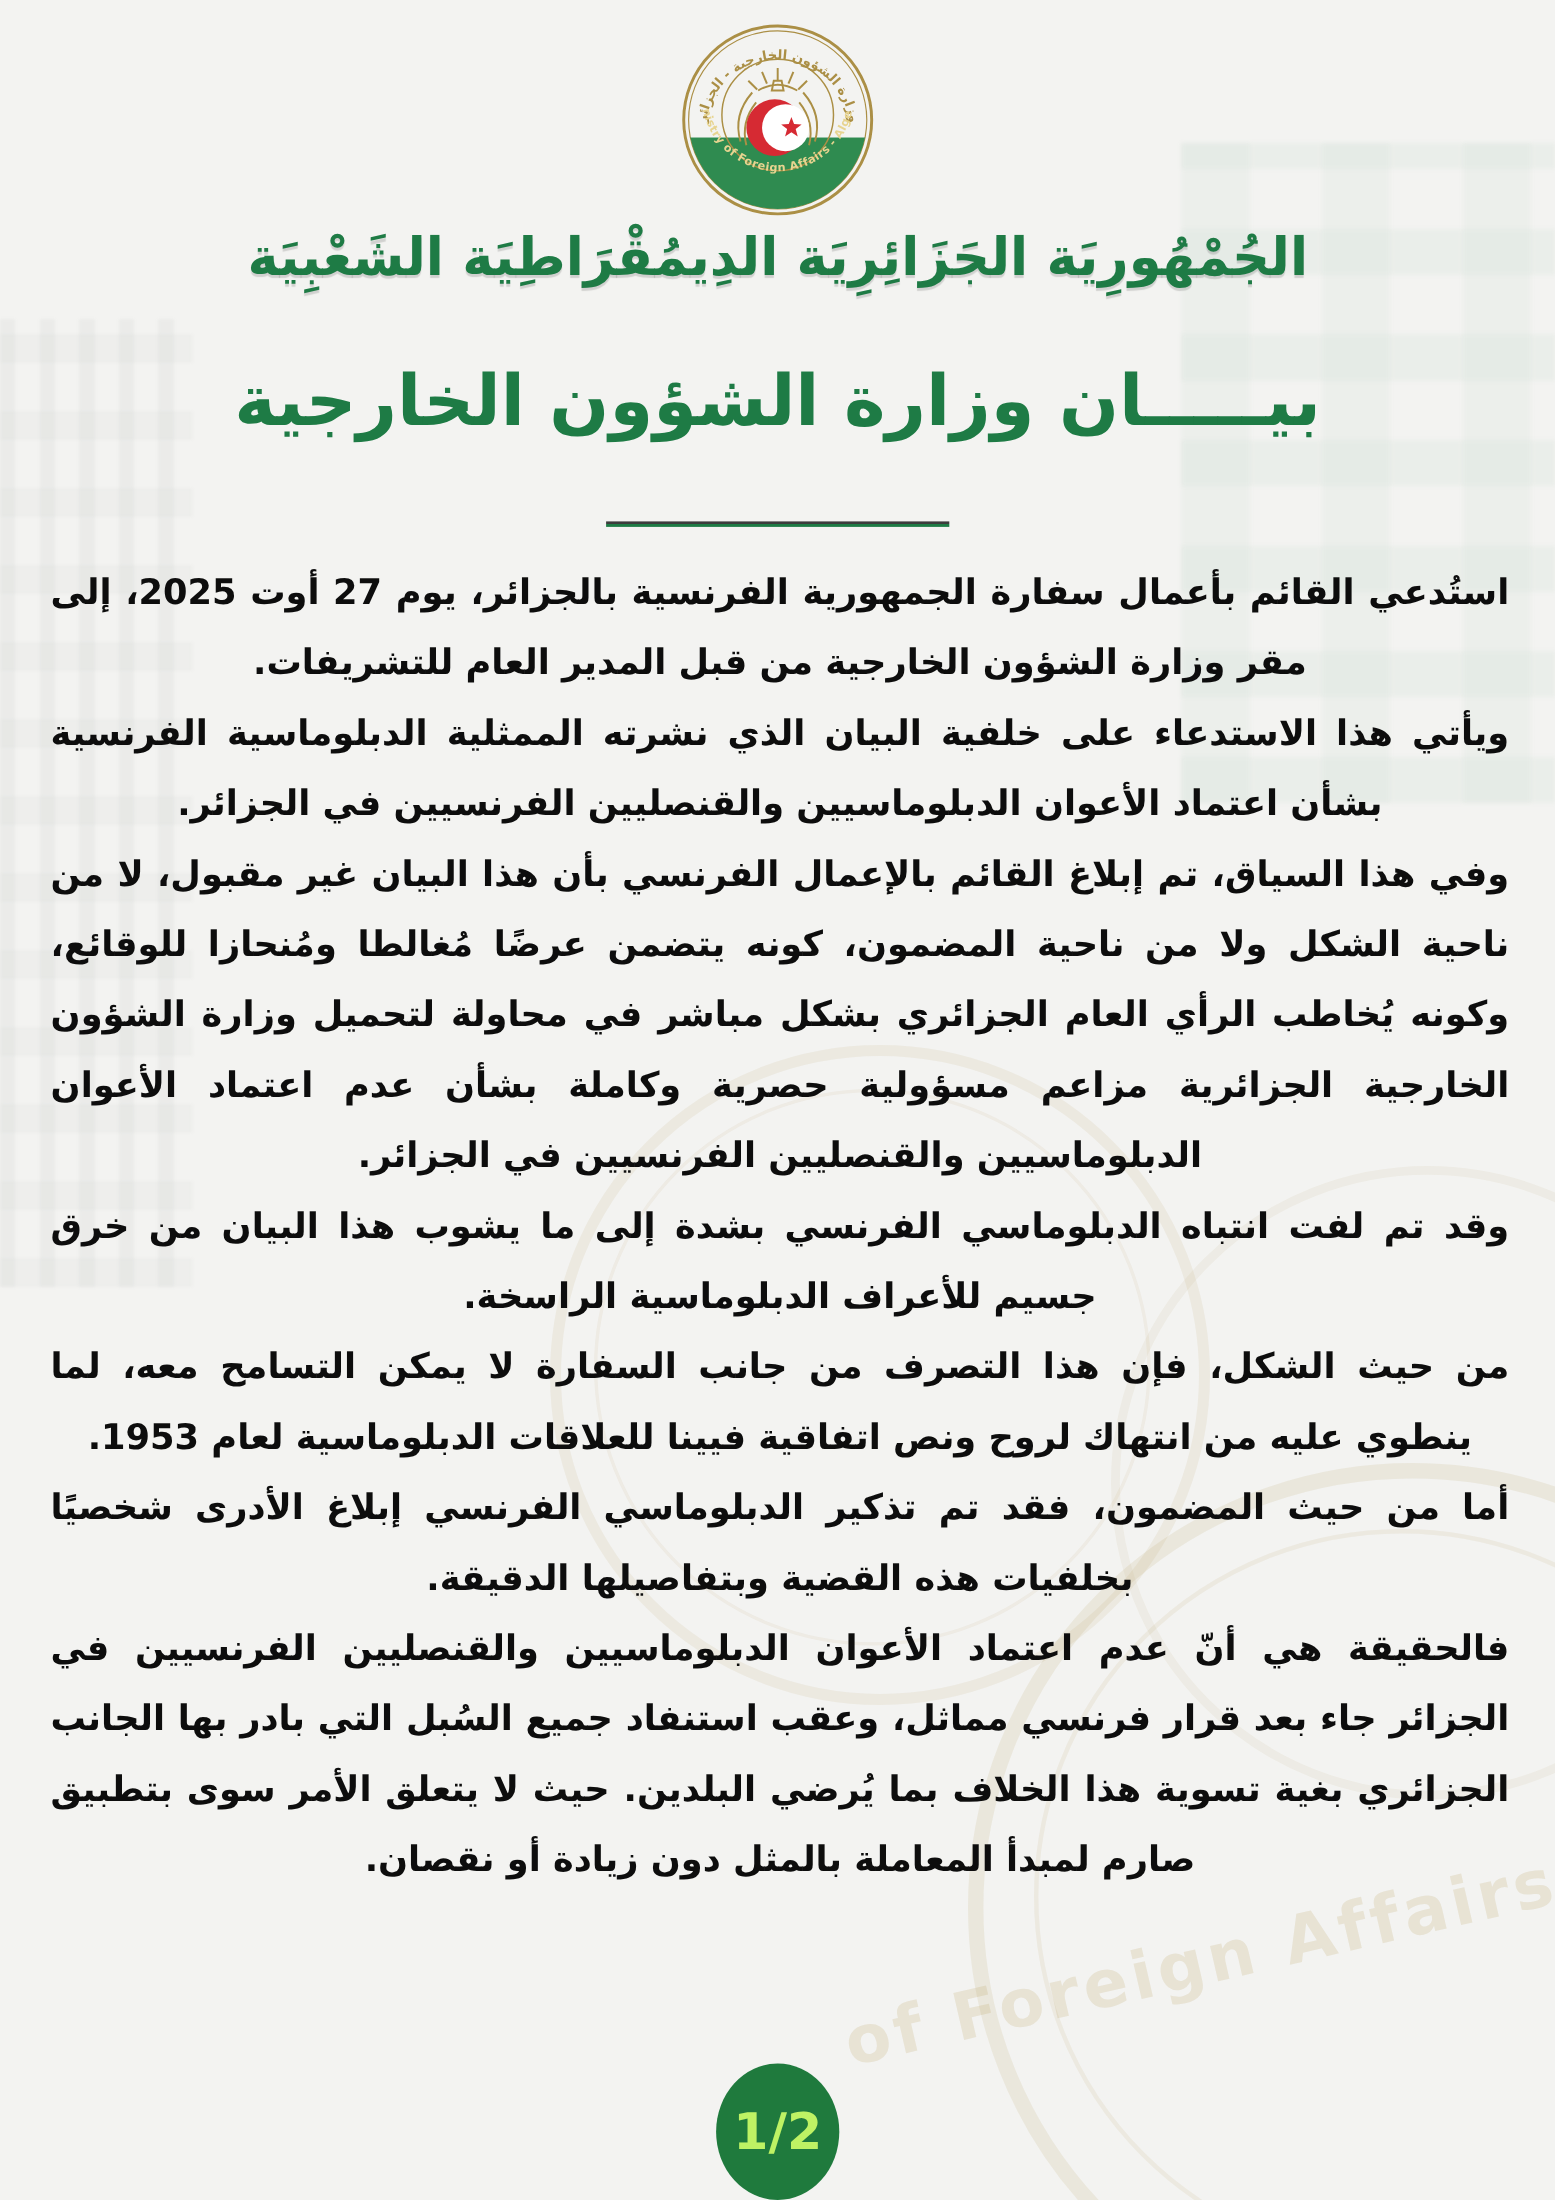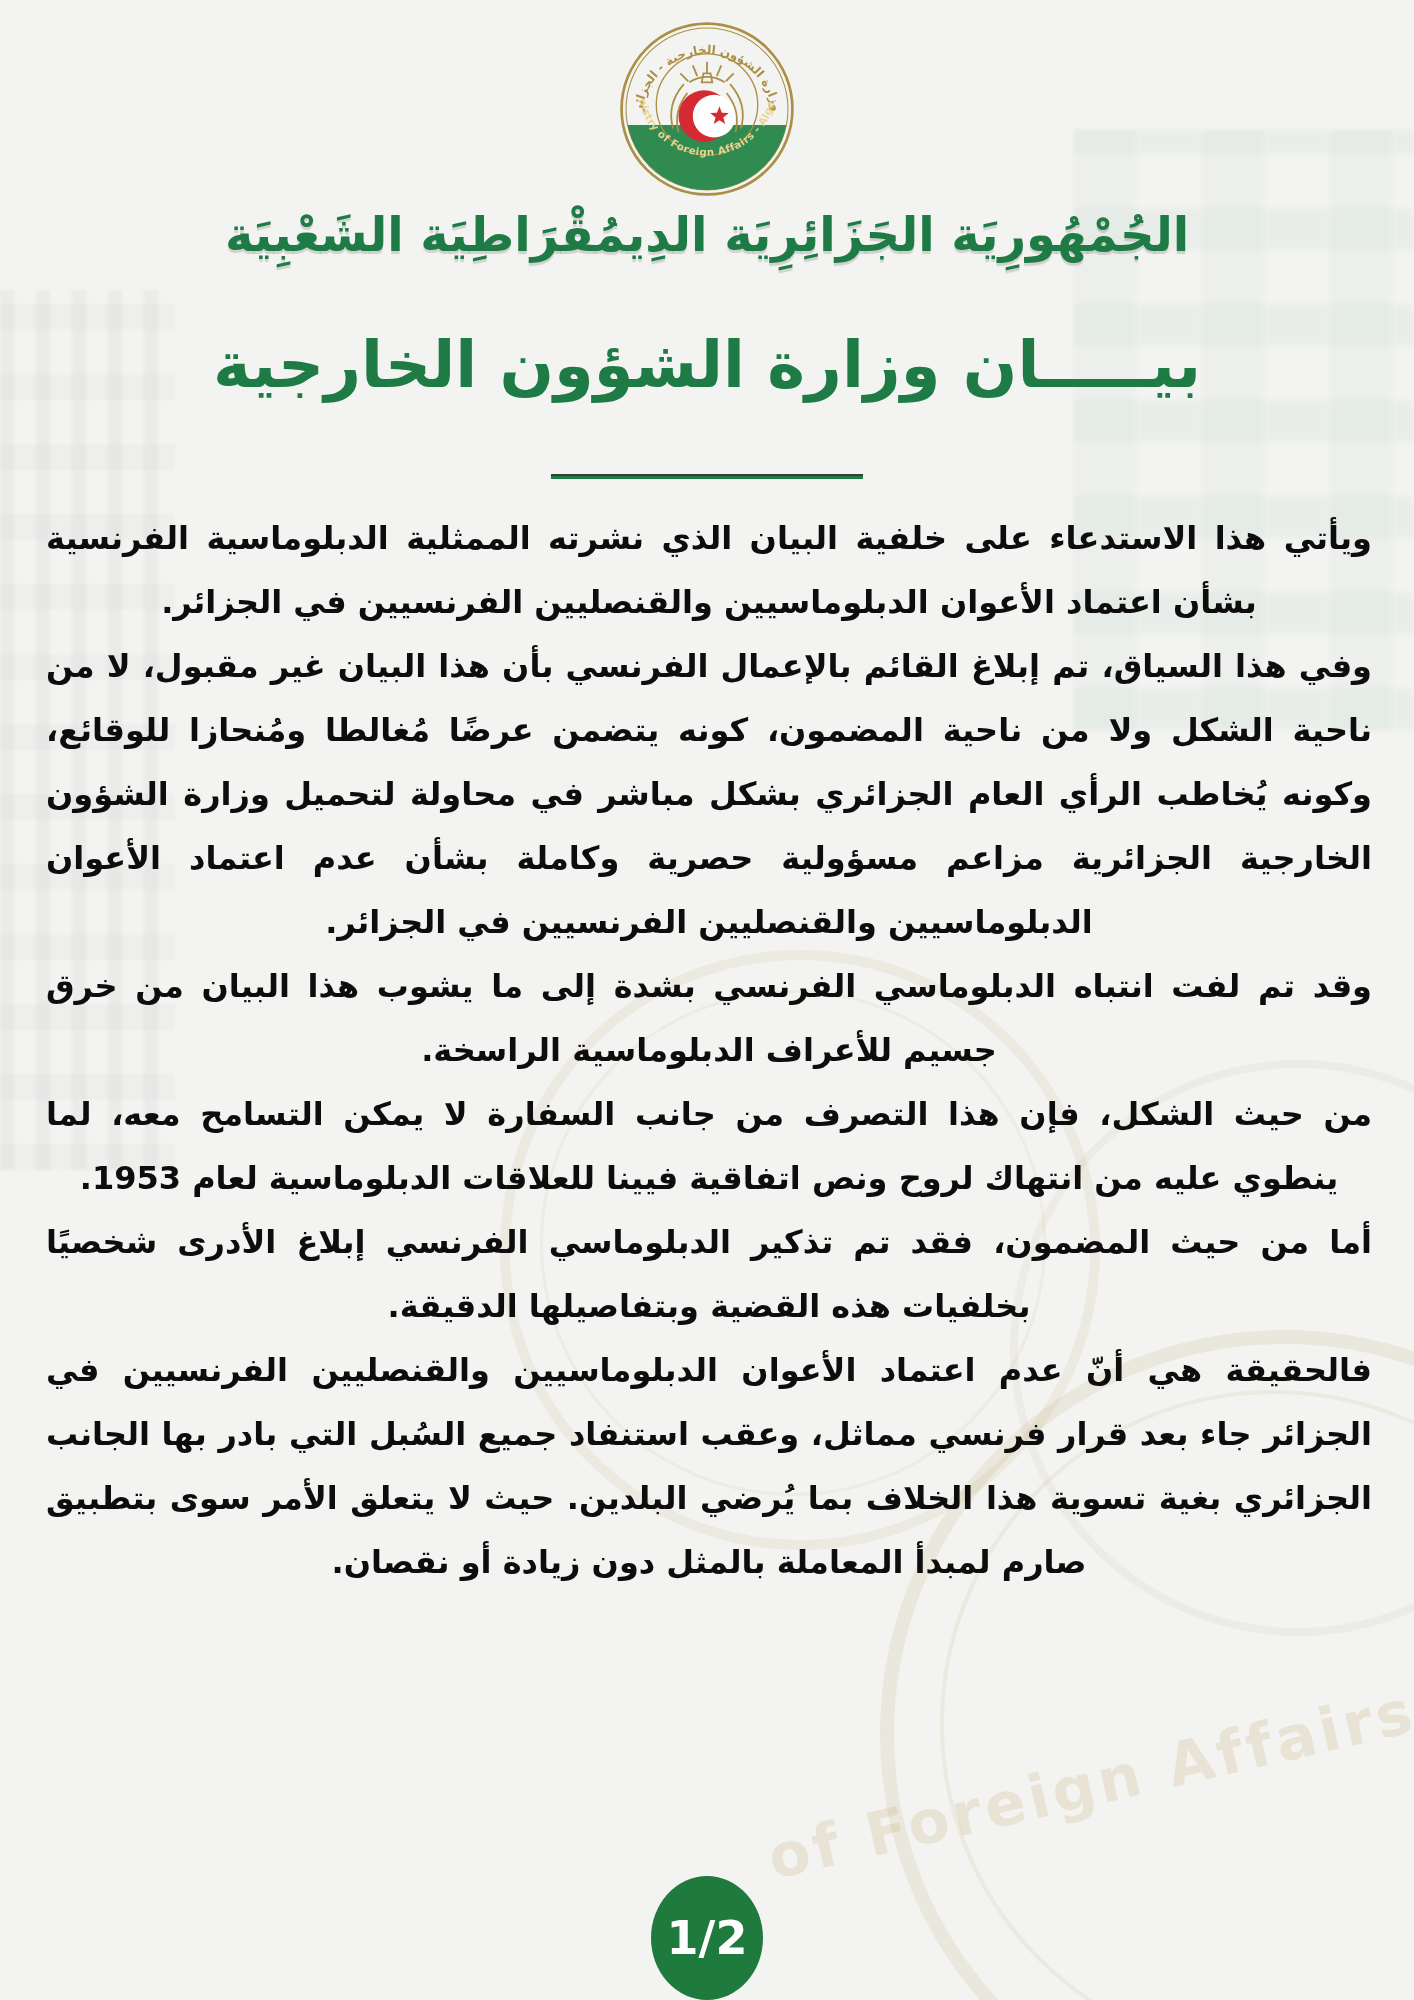--- a/index.html
+++ b/index.html
@@ -62,21 +62,21 @@
   .body-text p{
     margin:0;font-size:32px;line-height:64px;font-weight:bold;
     text-align:justify;text-align-last:center;-moz-text-align-last:center;
   }
   
   .badge{
     position:absolute;top:1876px;left:50%;transform:translateX(-50%);
     width:112px;height:124px;border-radius:50%;
     background:var(--green-badge,#1f7a3d);
     display:flex;align-items:center;justify-content:center;
-    color:#ffffff;font-size:46px;font-weight:bold;direction:ltr;
+    color:#bef264;font-size:46px;font-weight:bold;direction:ltr;
   }
 </style>
 </head>
 <body>
 
 <div class="page">
 
   <div class="wm wm-building"></div>
   <div class="wm wm-blocks"></div>
   <div class="wm wm-ring wm-ring1"></div>
@@ -124,20 +124,21 @@
     <text class="arc-en" text-anchor="middle">
       <textPath href="#arcBot" startOffset="50%">Ministry of Foreign Affairs - Algeria</textPath>
     </text>
   </svg>
 
   <div class="republic">الجُمْهُورِيَة الجَزَائِرِيَة الدِيمُقْرَاطِيَة الشَعْبِيَة</div>
   <div class="title">بيـــــان وزارة الشؤون الخارجية</div>
   <div class="divider"></div>
 
   <div class="body-text">
+    <p>استُدعي القائم بأعمال سفارة الجمهورية الفرنسية بالجزائر، يوم 27 أوت 2025، إلى مقر وزارة الشؤون الخارجية من قبل المدير العام للتشريفات.</p>
     <p>ويأتي هذا الاستدعاء على خلفية البيان الذي نشرته الممثلية الدبلوماسية الفرنسية بشأن اعتماد الأعوان الدبلوماسيين والقنصليين الفرنسيين في الجزائر.</p>
     <p>وفي هذا السياق، تم إبلاغ القائم بالإعمال الفرنسي بأن هذا البيان غير مقبول، لا من ناحية الشكل ولا من ناحية المضمون، كونه يتضمن عرضًا مُغالطا ومُنحازا للوقائع، وكونه يُخاطب الرأي العام الجزائري بشكل مباشر في محاولة لتحميل وزارة الشؤون الخارجية الجزائرية مزاعم مسؤولية حصرية وكاملة بشأن عدم اعتماد الأعوان الدبلوماسيين والقنصليين الفرنسيين في الجزائر.</p>
     <p>وقد تم لفت انتباه الدبلوماسي الفرنسي بشدة إلى ما يشوب هذا البيان من خرق جسيم للأعراف الدبلوماسية الراسخة.</p>
     <p>من حيث الشكل، فإن هذا التصرف من جانب السفارة لا يمكن التسامح معه، لما ينطوي عليه من انتهاك لروح ونص اتفاقية فيينا للعلاقات الدبلوماسية لعام 1953.</p>
     <p>أما من حيث المضمون، فقد تم تذكير الدبلوماسي الفرنسي إبلاغ الأدرى شخصيًا بخلفيات هذه القضية وبتفاصيلها الدقيقة.</p>
     <p>فالحقيقة هي أنّ عدم اعتماد الأعوان الدبلوماسيين والقنصليين الفرنسيين في الجزائر جاء بعد قرار فرنسي مماثل، وعقب استنفاد جميع السُبل التي بادر بها الجانب الجزائري بغية تسوية هذا الخلاف بما يُرضي البلدين. حيث لا يتعلق الأمر سوى بتطبيق صارم لمبدأ المعاملة بالمثل دون زيادة أو نقصان.</p>
   </div>
 
   <div class="badge">
     <span>1/2</span>

